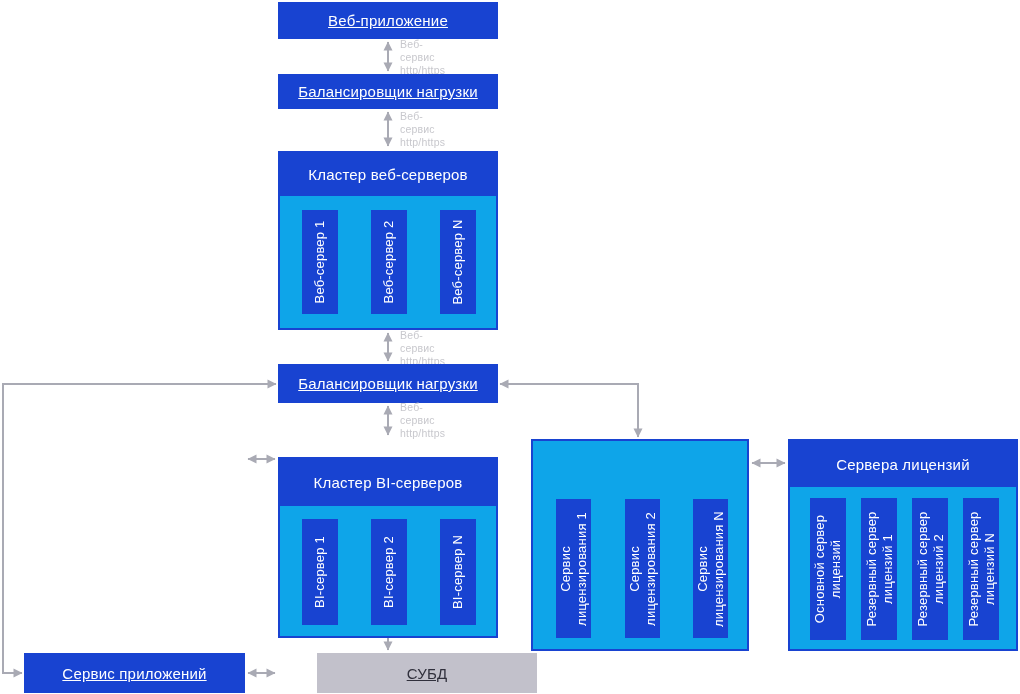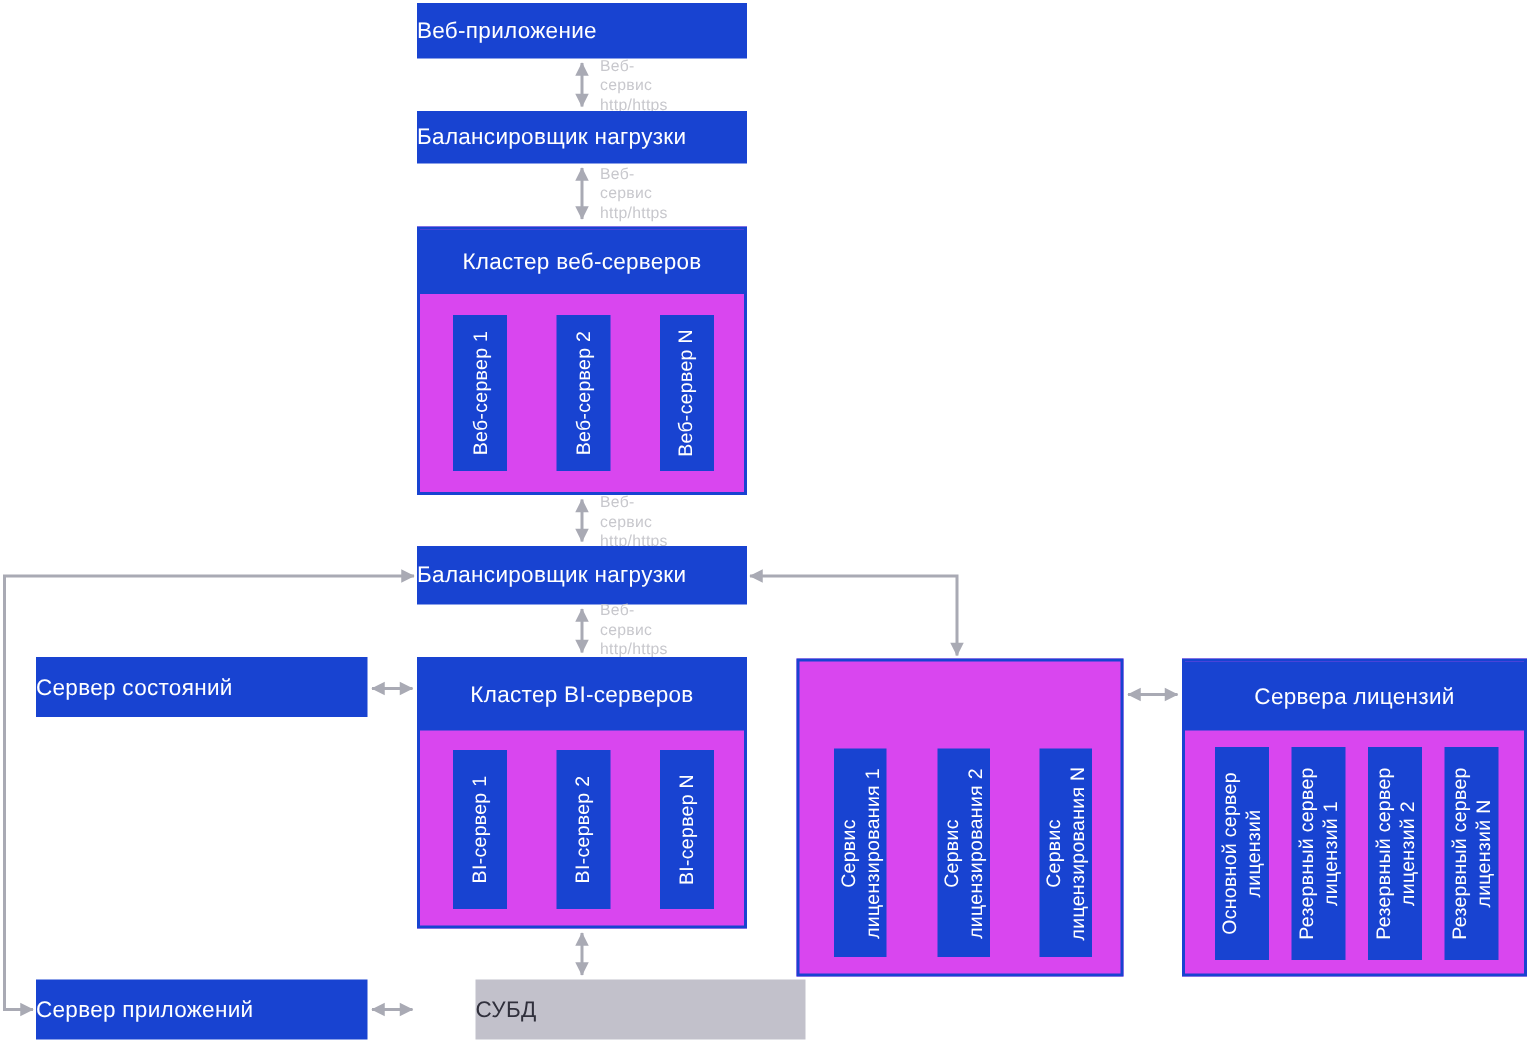--- a/index.html
+++ b/index.html
@@ -14,26 +14,26 @@
   html,body{margin:0;padding:0;background:var(--background);}
   .canvas{
     position:relative;width:1020px;height:694px;background:var(--background);
     font-family:"Liberation Sans",sans-serif;overflow:hidden;
   }
   .connectors{position:absolute;left:0;top:0;width:1020px;height:694px;pointer-events:none;}
   .edge{stroke:var(--connector);stroke-width:2;fill:none;}
   .arrowhead{fill:var(--connector);stroke:none;}
   .box{
     position:absolute;background:var(--primary-blue);color:var(--box-text);
-    display:flex;align-items:center;
-    font-size:15px;letter-spacing:.2px;text-align:center;
+    display:flex;align-items:center;justify-content:center;
+    font-size:15px;letter-spacing:.2px;text-align:center;text-decoration:underline;
   }
   .box.gray{background:var(--dbms-bg);color:var(--dbms-text);margin-left:39px;}
   .cluster{
-    position:absolute;background:#d946ef;border:2px solid var(--primary-blue);
+    position:absolute;background:#0ea5e9;border:2px solid var(--primary-blue);
     box-sizing:border-box;
     padding-left:40px;
   }
   .cluster-header{
     position:absolute;left:0;top:0;right:0;background:var(--primary-blue);
     color:var(--box-text);display:flex;flex-direction:column;align-items:center;justify-content:center;
     font-size:15px;letter-spacing:.2px;line-height:19px;text-align:center;
   }
   .vbox{
     position:absolute;background:var(--primary-blue);color:var(--box-text);
@@ -123,29 +123,26 @@
   <div class="box" style="left:278px;top:364px;width:220px;height:39px">
     <span>Балансировщик нагрузки</span>
   </div>
 
   <div class="edge-label" style="top:401px">
     <span>Веб-</span>
     <span>сервис</span>
     <span>http/https</span>
   </div>
 
-  <div class="box" style="left:24px;top:438px;width:221px;height:40px">
-    <span>Сервер состояний</span>
-  </div>
 
   <div class="box" style="left:24px;top:653px;width:221px;height:40px">
-    <span>Сервер приложений</span>
-  </div>
-
-  <div class="cluster" style="left:278px;top:438px;width:220px;height:181px">
+    <span>Сервис приложений</span>
+  </div>
+
+  <div class="cluster" style="left:278px;top:457px;width:220px;height:181px">
     <div class="cluster-header" style="height:47px">
       <span>Кластер BI-серверов</span>
     </div>
     <div class="vbox" style="left:22px;top:60px;width:36px;height:106px">
       <div class="vtext">
           <span>BI-сервер 1</span>
         </div>
     </div>
     <div class="vbox" style="left:91px;top:60px;width:36px;height:106px">
       <div class="vtext">

